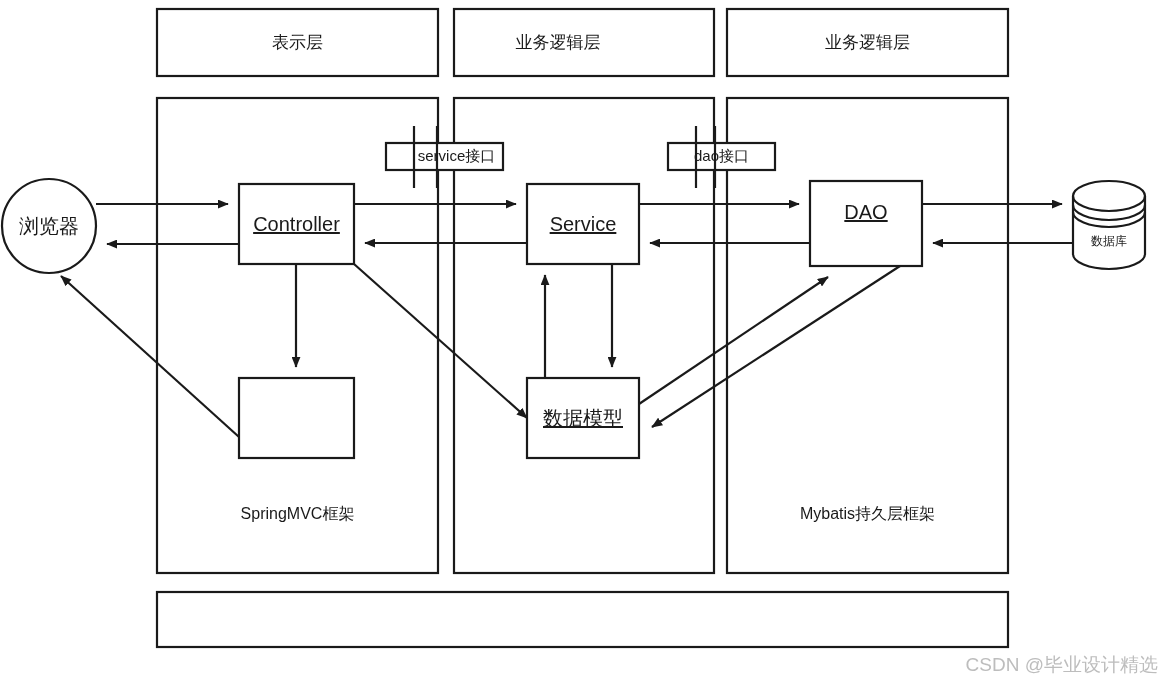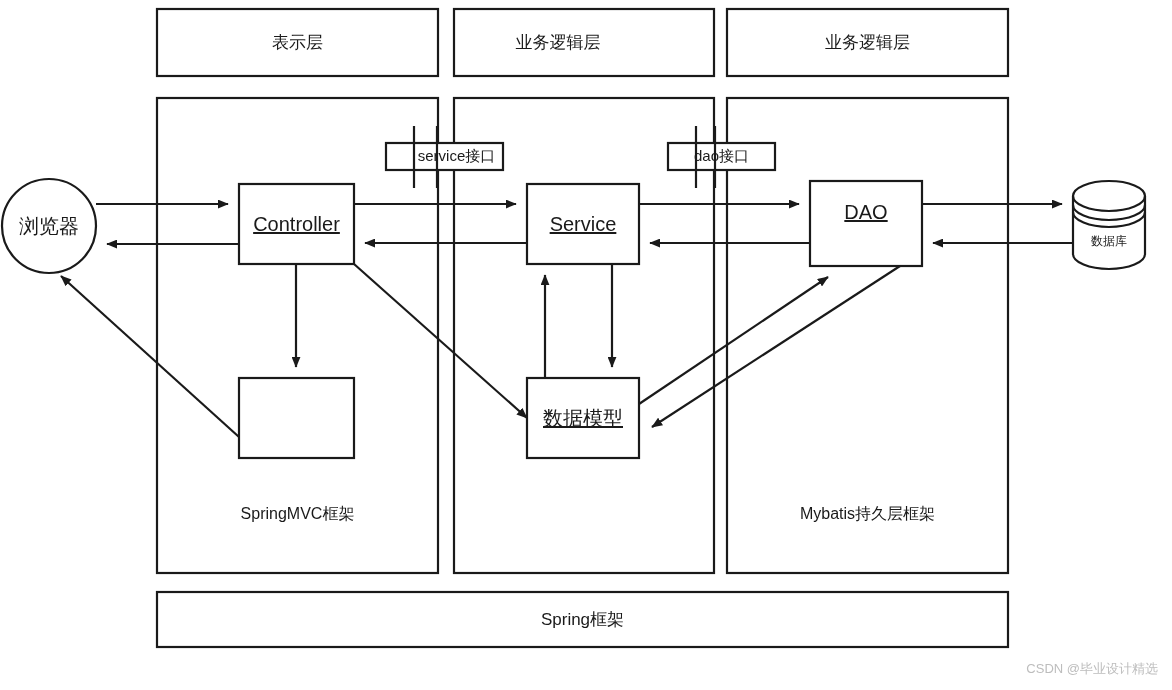--- a/index.html
+++ b/index.html
@@ -41,21 +41,21 @@
   .t-iface  { font-size: 15px; }
   .t-frame  { font-size: 16px; }
   .t-spring { font-size: 17px; }
   .t-caption{ font-size: 16px; font-weight: bold; letter-spacing: 1px; }
   .t-db     { font-size: 12px; }
   .t-browser{ font-size: 20px; }
   .watermark {
     position: absolute;
     right: 14px;
     bottom: 12px;
-    font-size: 13px;
+    font-size: 19px;
     color: #bdbdbd;
     white-space: nowrap;
   }
 </style>
 </head>
 <body>
 
 <div id="stage">
 
   <svg id="diagram" viewBox="0 0 1172 690">
@@ -139,18 +139,17 @@
   <div class="lbl t-box" style="left:527px; top:378px; width:112px; height:80px;">数据模型</div>
   <div class="lbl t-box" style="left:810px; top:181px; width:112px; height:62px;">DAO</div>
   <div class="lbl t-db" style="left:1073px; top:212px; width:72px; height:58px;">数据库</div>
 
   <div class="lbl t-iface" style="left:373px; top:143px; width:117px; height:27px;margin-left:25px;">service接口</div>
   <div class="lbl t-iface" style="left:668px; top:143px; width:107px; height:27px;">dao接口</div>
 
   <div class="lbl t-frame" style="left:157px; top:498px; width:281px; height:32px;">SpringMVC框架</div>
   <div class="lbl t-frame" style="left:727px; top:498px; width:281px; height:32px;">Mybatis持久层框架</div>
 
-  <div class="lbl t-spring" style="left:157px; top:592px; width:851px; height:55px;">Spring框架</div>
 
 
   <div class="watermark">CSDN @毕业设计精选</div>
 
 </div>
 
 </body></html>

